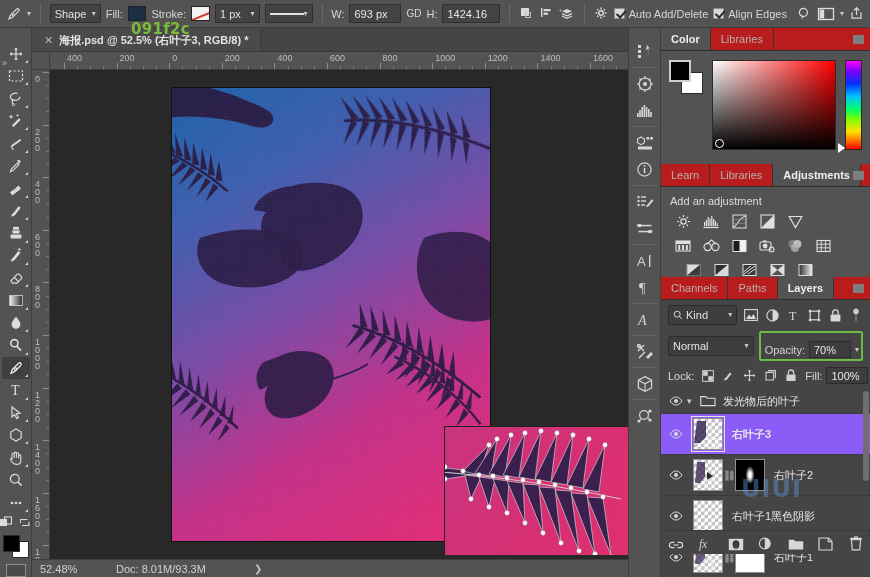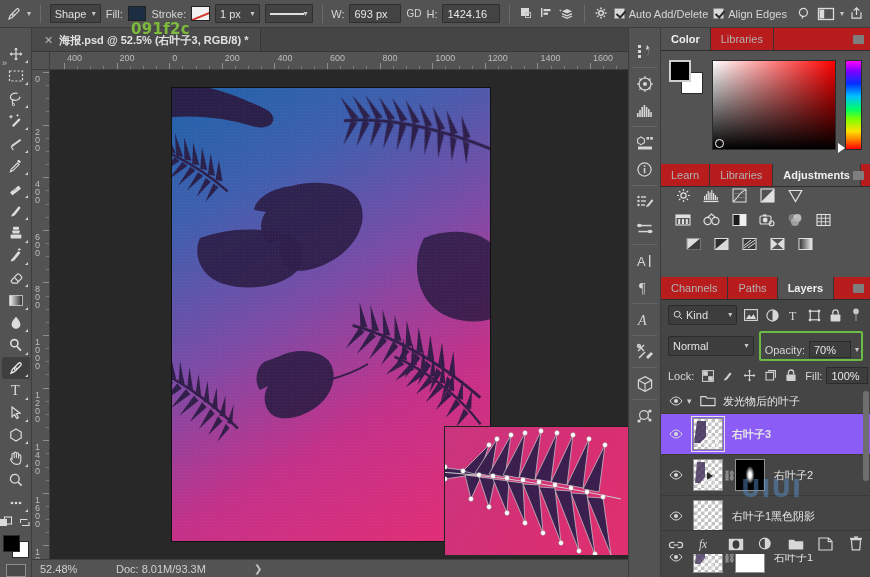--- a/index.html
+++ b/index.html
@@ -1091,20 +1091,21 @@
       </div>
     </div>
 
     <div id="adj-panel">
       <div class="panel-tabs">
         <div class="ptab">Learn</div>
         <div class="ptab">Libraries</div>
         <div class="ptab active">Adjustments</div>
         <div class="panel-menu"></div>
       </div>
+      <div id="adj-title">Add an adjustment</div>
 
       <div class="adj-row">
         <span class="adj-ico">
           <svg width="15" height="15" viewBox="0 0 15 15">
               <circle cx="7.5" cy="7.5" r="2.6" fill="none" stroke="#e0e0e0" stroke-width="1.2"></circle>
               <g stroke="#e0e0e0" stroke-width="1.2">
                 <line x1="7.5" y1="1" x2="7.5" y2="3"></line>
                 <line x1="7.5" y1="12" x2="7.5" y2="14"></line>
                 <line x1="1" y1="7.5" x2="3" y2="7.5"></line>
                 <line x1="12" y1="7.5" x2="14" y2="7.5"></line>

